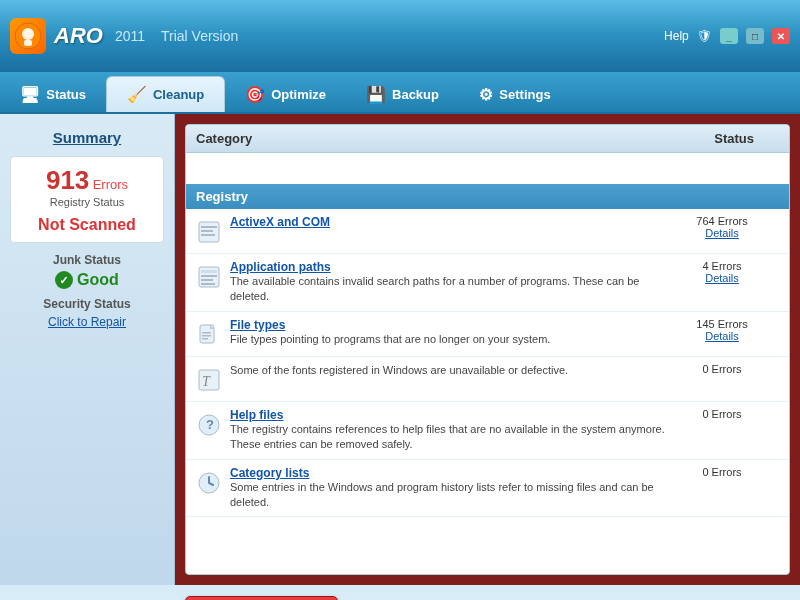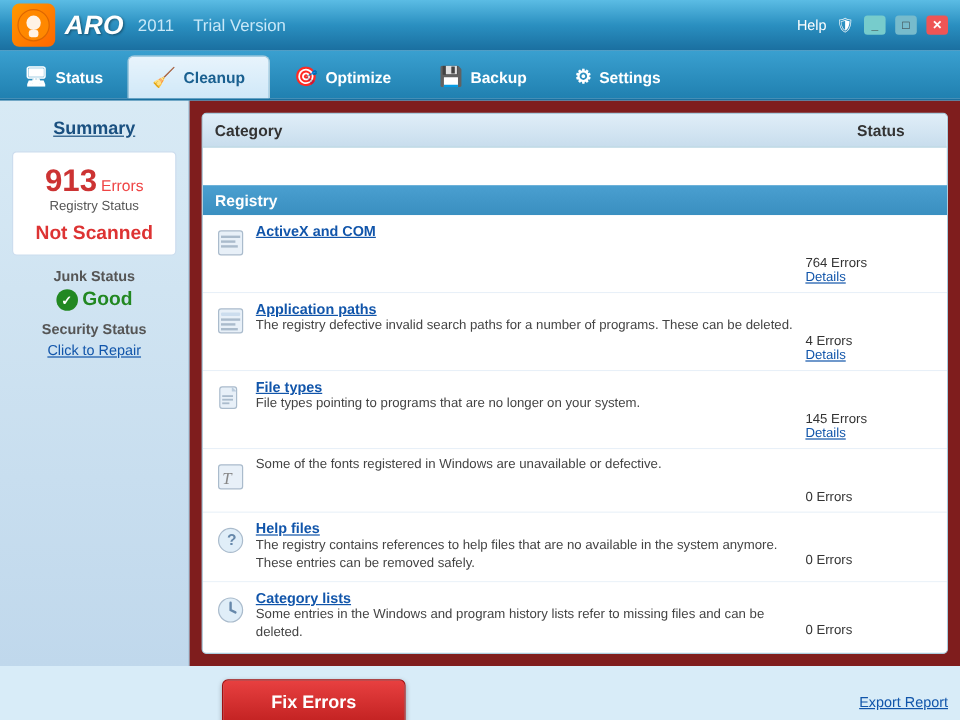--- a/index.html
+++ b/index.html
@@ -1,21 +1,21 @@
 <!DOCTYPE html>
 <html><head>
   <meta charset="utf-8">
   <style>
     * { margin: 0; padding: 0; box-sizing: border-box; }
     body { width: 800px; height: 600px; overflow: hidden; font-family: Arial, sans-serif; font-size: 12px; background: #d0e8f5; }
 
     
     .header {
       background: linear-gradient(180deg, #5bbce4 0%, #2a8fc0 50%, #1a6fa0 100%);
-      height: 42px;
+      height: 72px;
       display: flex;
       align-items: center;
       padding: 0 10px;
       position: relative;
     }
     .header-logo {
       display: flex;
       align-items: center;
       gap: 8px;
     }
@@ -95,21 +95,21 @@
 
     
     .main {
       display: flex;
       height: calc(600px - 55px - 42px - 32px);
       background: #c8dded;
     }
 
     
     .sidebar {
-      width: 158px;
+      width: 175px;
       background: linear-gradient(180deg, #d8eaf5 0%, #c0d8ec 100%);
       padding: 15px 10px;
       border-right: 1px solid #a0c0d8;
     }
     .summary-title {
       text-align: center;
       font-size: 15px;
       font-weight: bold;
       color: #1a5080;
       margin-bottom: 10px;
@@ -248,24 +248,23 @@
       font-weight: bold;
     }
     .row-desc {
       color: #444;
       font-size: 11px;
       line-height: 1.4;
     }
     .row-status {
       width: 110px;
       min-width: 110px;
-      text-align: left;
+      text-align: center;
       padding-right: 8px;
       font-size: 11px;
-      margin-top: 28px;
     }
     .status-errors { color: #333; }
     .status-details { color: #1155aa; text-decoration: underline; cursor: pointer; display: block; }
 
     
     .table-body::-webkit-scrollbar { width: 14px; }
     .table-body::-webkit-scrollbar-track { background: #e0eef8; }
     .table-body::-webkit-scrollbar-thumb { background: #a0b8c8; border: 2px solid #e0eef8; border-radius: 3px; }
 
     
@@ -395,21 +394,21 @@
             <svg width="24" height="24" viewBox="0 0 24 24">
                 <rect x="2" y="2" width="20" height="20" rx="2" fill="#e8f0f8" stroke="#aabbcc"></rect>
                 <rect x="4" y="5" width="16" height="3" fill="#ccddee" rx="1"></rect>
                 <rect x="4" y="10" width="16" height="2" fill="#aabbcc"></rect>
                 <rect x="4" y="14" width="12" height="2" fill="#aabbcc"></rect>
                 <rect x="4" y="18" width="14" height="2" fill="#aabbcc"></rect>
               </svg>
           </div>
           <div class="row-content">
             <div class="row-title">Application paths</div>
-            <div class="row-desc">The registry defective invalid search paths for a number of programs. These can be deleted.</div>
+            <div class="row-desc">The available contains invalid search paths for a number of programs. These can be deleted.</div>
           </div>
           <div class="row-status">
             <span class="status-errors">4 Errors</span>
             <span class="status-details">Details</span>
           </div>
         </div>
 
         <div class="table-row">
           <div class="row-icon">
             <svg width="24" height="24" viewBox="0 0 24 24">

